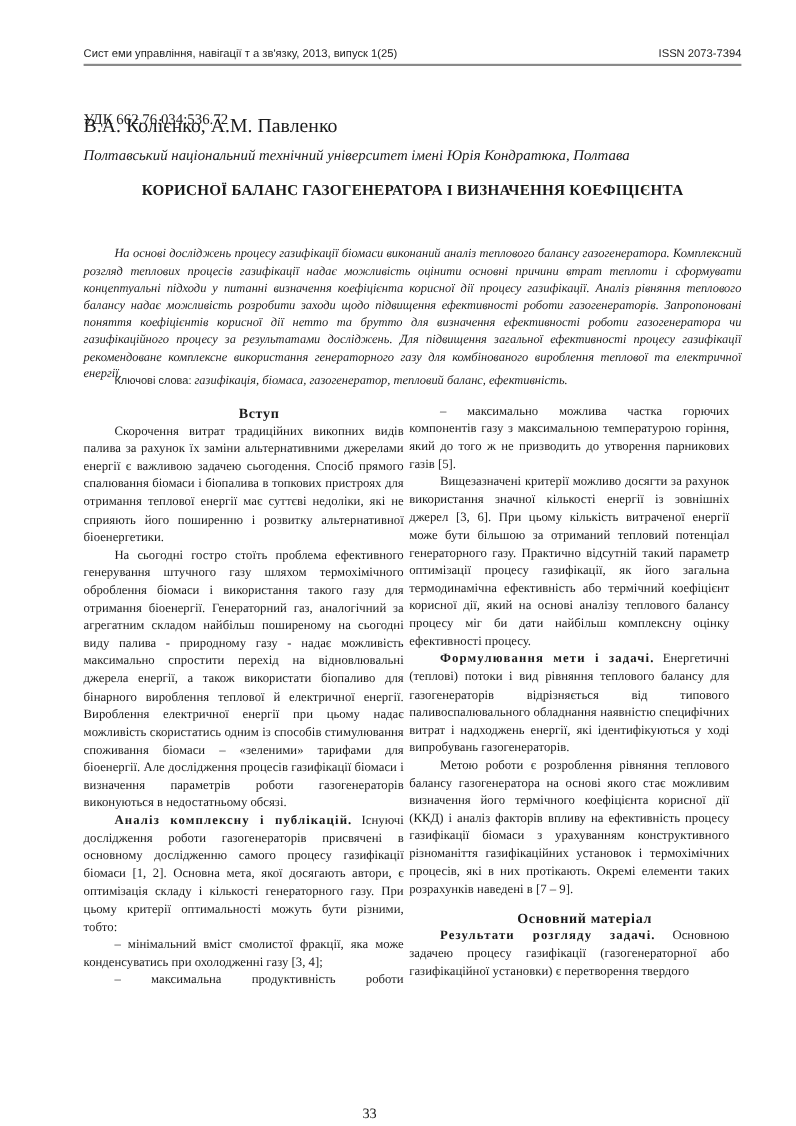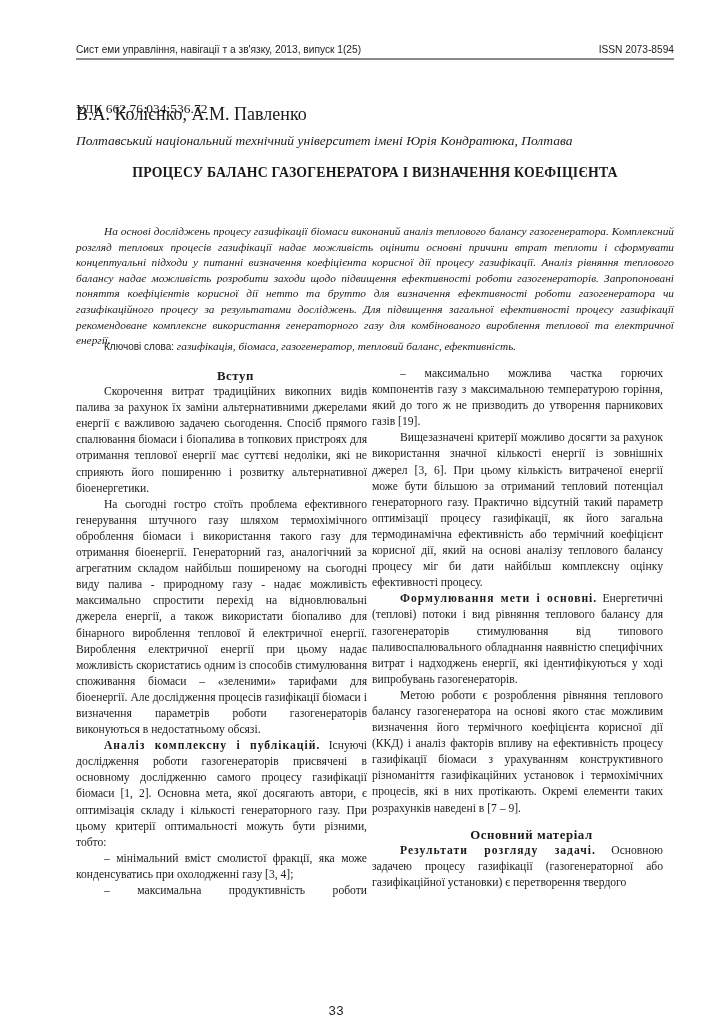--- a/index.html
+++ b/index.html
@@ -42,60 +42,60 @@
   .col p { margin: 0; text-indent: 28px; }
   .col p.noindent { text-indent: 0; }
   .section-title {
     text-align: center; font-weight: bold; font-size: 12.8px; letter-spacing: 0.6px; margin: 0 0 6px 0; text-indent: 0;
   }
   .runin { font-weight: bold; letter-spacing: 1px; }
   .dash-item { text-indent: 28px; }
 
   .page-number {
     position: absolute; left: 0; width: 672px; top: 1004px; text-align: center;
-    font-family: Liberation Mono, monospace; font-size: 13px;
+    font-family: Liberation Serif, serif; font-size: 13px;
   }
 </style>
 </head>
 <body>
 
 <div class="page">
 
   <div class="running-header">
     <span>Сист еми управління, навігації т а зв'язку, 2013, випуск 1(25)</span>
-    <span>ISSN 2073-8594</span>
+    <span>ISSN 2073-7394</span>
   </div>
 
   <div class="udc">УДК 662.76.034:536.72</div>
   <div class="authors">В.А. Колієнко, А.М. Павленко</div>
   <div class="affil">Полтавський національний технічний університет імені Юрія Кондратюка, Полтава</div>
 
   <div class="title">
-    <div>ПРОЦЕСУ БАЛАНС ГАЗОГЕНЕРАТОРА І ВИЗНАЧЕННЯ КОЕФІЦІЄНТА</div>
+    <div>КОРИСНОЇ БАЛАНС ГАЗОГЕНЕРАТОРА І ВИЗНАЧЕННЯ КОЕФІЦІЄНТА</div>
   </div>
 
   <div class="abstract">На основі досліджень процесу газифікації біомаси виконаний аналіз теплового балансу газогенератора. Комплексний розгляд теплових процесів газифікації надає можливість оцінити основні причини втрат теплоти і сформувати концептуальні підходи у питанні визначення коефіцієнта корисної дії процесу газифікації. Аналіз рівняння теплового балансу надає можливість розробити заходи щодо підвищення ефективності роботи газогенераторів. Запропоновані поняття коефіцієнтів корисної дії нетто та брутто для визначення ефективності роботи газогенератора чи газифікаційного процесу за результатами досліджень. Для підвищення загальної ефективності процесу газифікації рекомендоване комплексне використання генераторного газу для комбінованого вироблення теплової та електричної енергії.</div>
 
   <div class="keywords">
     <span class="kw-label">Ключові слова:</span>
     <span class="kw-text">газифікація, біомаса, газогенератор, тепловий баланс, ефективність.</span>
   </div>
 
   <div class="col left">
     <p class="section-title">Вступ</p>
     <p>Скорочення витрат традиційних викопних видів палива за рахунок їх заміни альтернативними джерелами енергії є важливою задачею сьогодення. Спосіб прямого спалювання біомаси і біопалива в топкових пристроях для отримання теплової енергії має суттєві недоліки, які не сприяють його поширенню і розвитку альтернативної біоенергетики.</p>
     <p>На сьогодні гостро стоїть проблема ефективного генерування штучного газу шляхом термохімічного оброблення біомаси і використання такого газу для отримання біоенергії. Генераторний газ, аналогічний за агрегатним складом найбільш поширеному на сьогодні виду палива - природному газу - надає можливість максимально спростити перехід на відновлювальні джерела енергії, а також використати біопаливо для бінарного вироблення теплової й електричної енергії. Вироблення електричної енергії при цьому надає можливість скористатись одним із способів стимулювання споживання біомаси – «зеленими» тарифами для біоенергії. Але дослідження процесів газифікації біомаси і визначення параметрів роботи газогенераторів виконуються в недостатньому обсязі.</p>
     <p><span class="runin">Аналіз комплексну і публікацій.</span><span> Існуючі дослідження роботи газогенераторів присвячені в основному дослідженню самого процесу газифікації біомаси [1, 2]. Основна мета, якої досягають автори, є оптимізація складу і кількості генераторного газу. При цьому критерії оптимальності можуть бути різними, тобто:</span></p>
     <p class="dash-item">– мінімальний вміст смолистої фракції, яка може конденсуватись при охолодженні газу [3, 4];</p>
     <p class="dash-item" style="text-align-last: justify;">– максимальна продуктивність роботи</p>
   </div>
 
   <div class="col right">
-    <p class="dash-item">– максимально можлива частка горючих компонентів газу з максимальною температурою горіння, який до того ж не призводить до утворення парникових газів [19].</p>
+    <p class="dash-item">– максимально можлива частка горючих компонентів газу з максимальною температурою горіння, який до того ж не призводить до утворення парникових газів [5].</p>
     <p>Вищезазначені критерії можливо досягти за рахунок використання значної кількості енергії із зовнішніх джерел [3, 6]. При цьому кількість витраченої енергії може бути більшою за отриманий тепловий потенціал генераторного газу. Практично відсутній такий параметр оптимізації процесу газифікації, як його загальна термодинамічна ефективність або термічний коефіцієнт корисної дії, який на основі аналізу теплового балансу процесу міг би дати найбільш комплексну оцінку ефективності процесу.</p>
-    <p><span class="runin">Формулювання мети і основні.</span><span> Енергетичні (теплові) потоки і вид рівняння теплового балансу для газогенераторів стимулювання від типового паливоспалювального обладнання наявністю специфічних витрат і надходжень енергії, які ідентифікуються у ході випробувань газогенераторів.</span></p>
+    <p><span class="runin">Формулювання мети і задачі.</span><span> Енергетичні (теплові) потоки і вид рівняння теплового балансу для газогенераторів відрізняється від типового паливоспалювального обладнання наявністю специфічних витрат і надходжень енергії, які ідентифікуються у ході випробувань газогенераторів.</span></p>
     <p>Метою роботи є розроблення рівняння теплового балансу газогенератора на основі якого стає можливим визначення його термічного коефіцієнта корисної дії (ККД) і аналіз факторів впливу на ефективність процесу газифікації біомаси з урахуванням конструктивного різноманіття газифікаційних установок і термохімічних процесів, які в них протікають. Окремі елементи таких розрахунків наведені в [7 – 9].</p>
     <p class="section-title" style="margin-top:10px;">Основний матеріал</p>
     <p><span class="runin">Результати розгляду задачі.</span><span> Основною задачею процесу газифікації (газогенераторної або газифікаційної установки) є перетворення твердого</span></p>
   </div>
 
   <div class="page-number">33</div>
 </div>
 
 </body></html>

